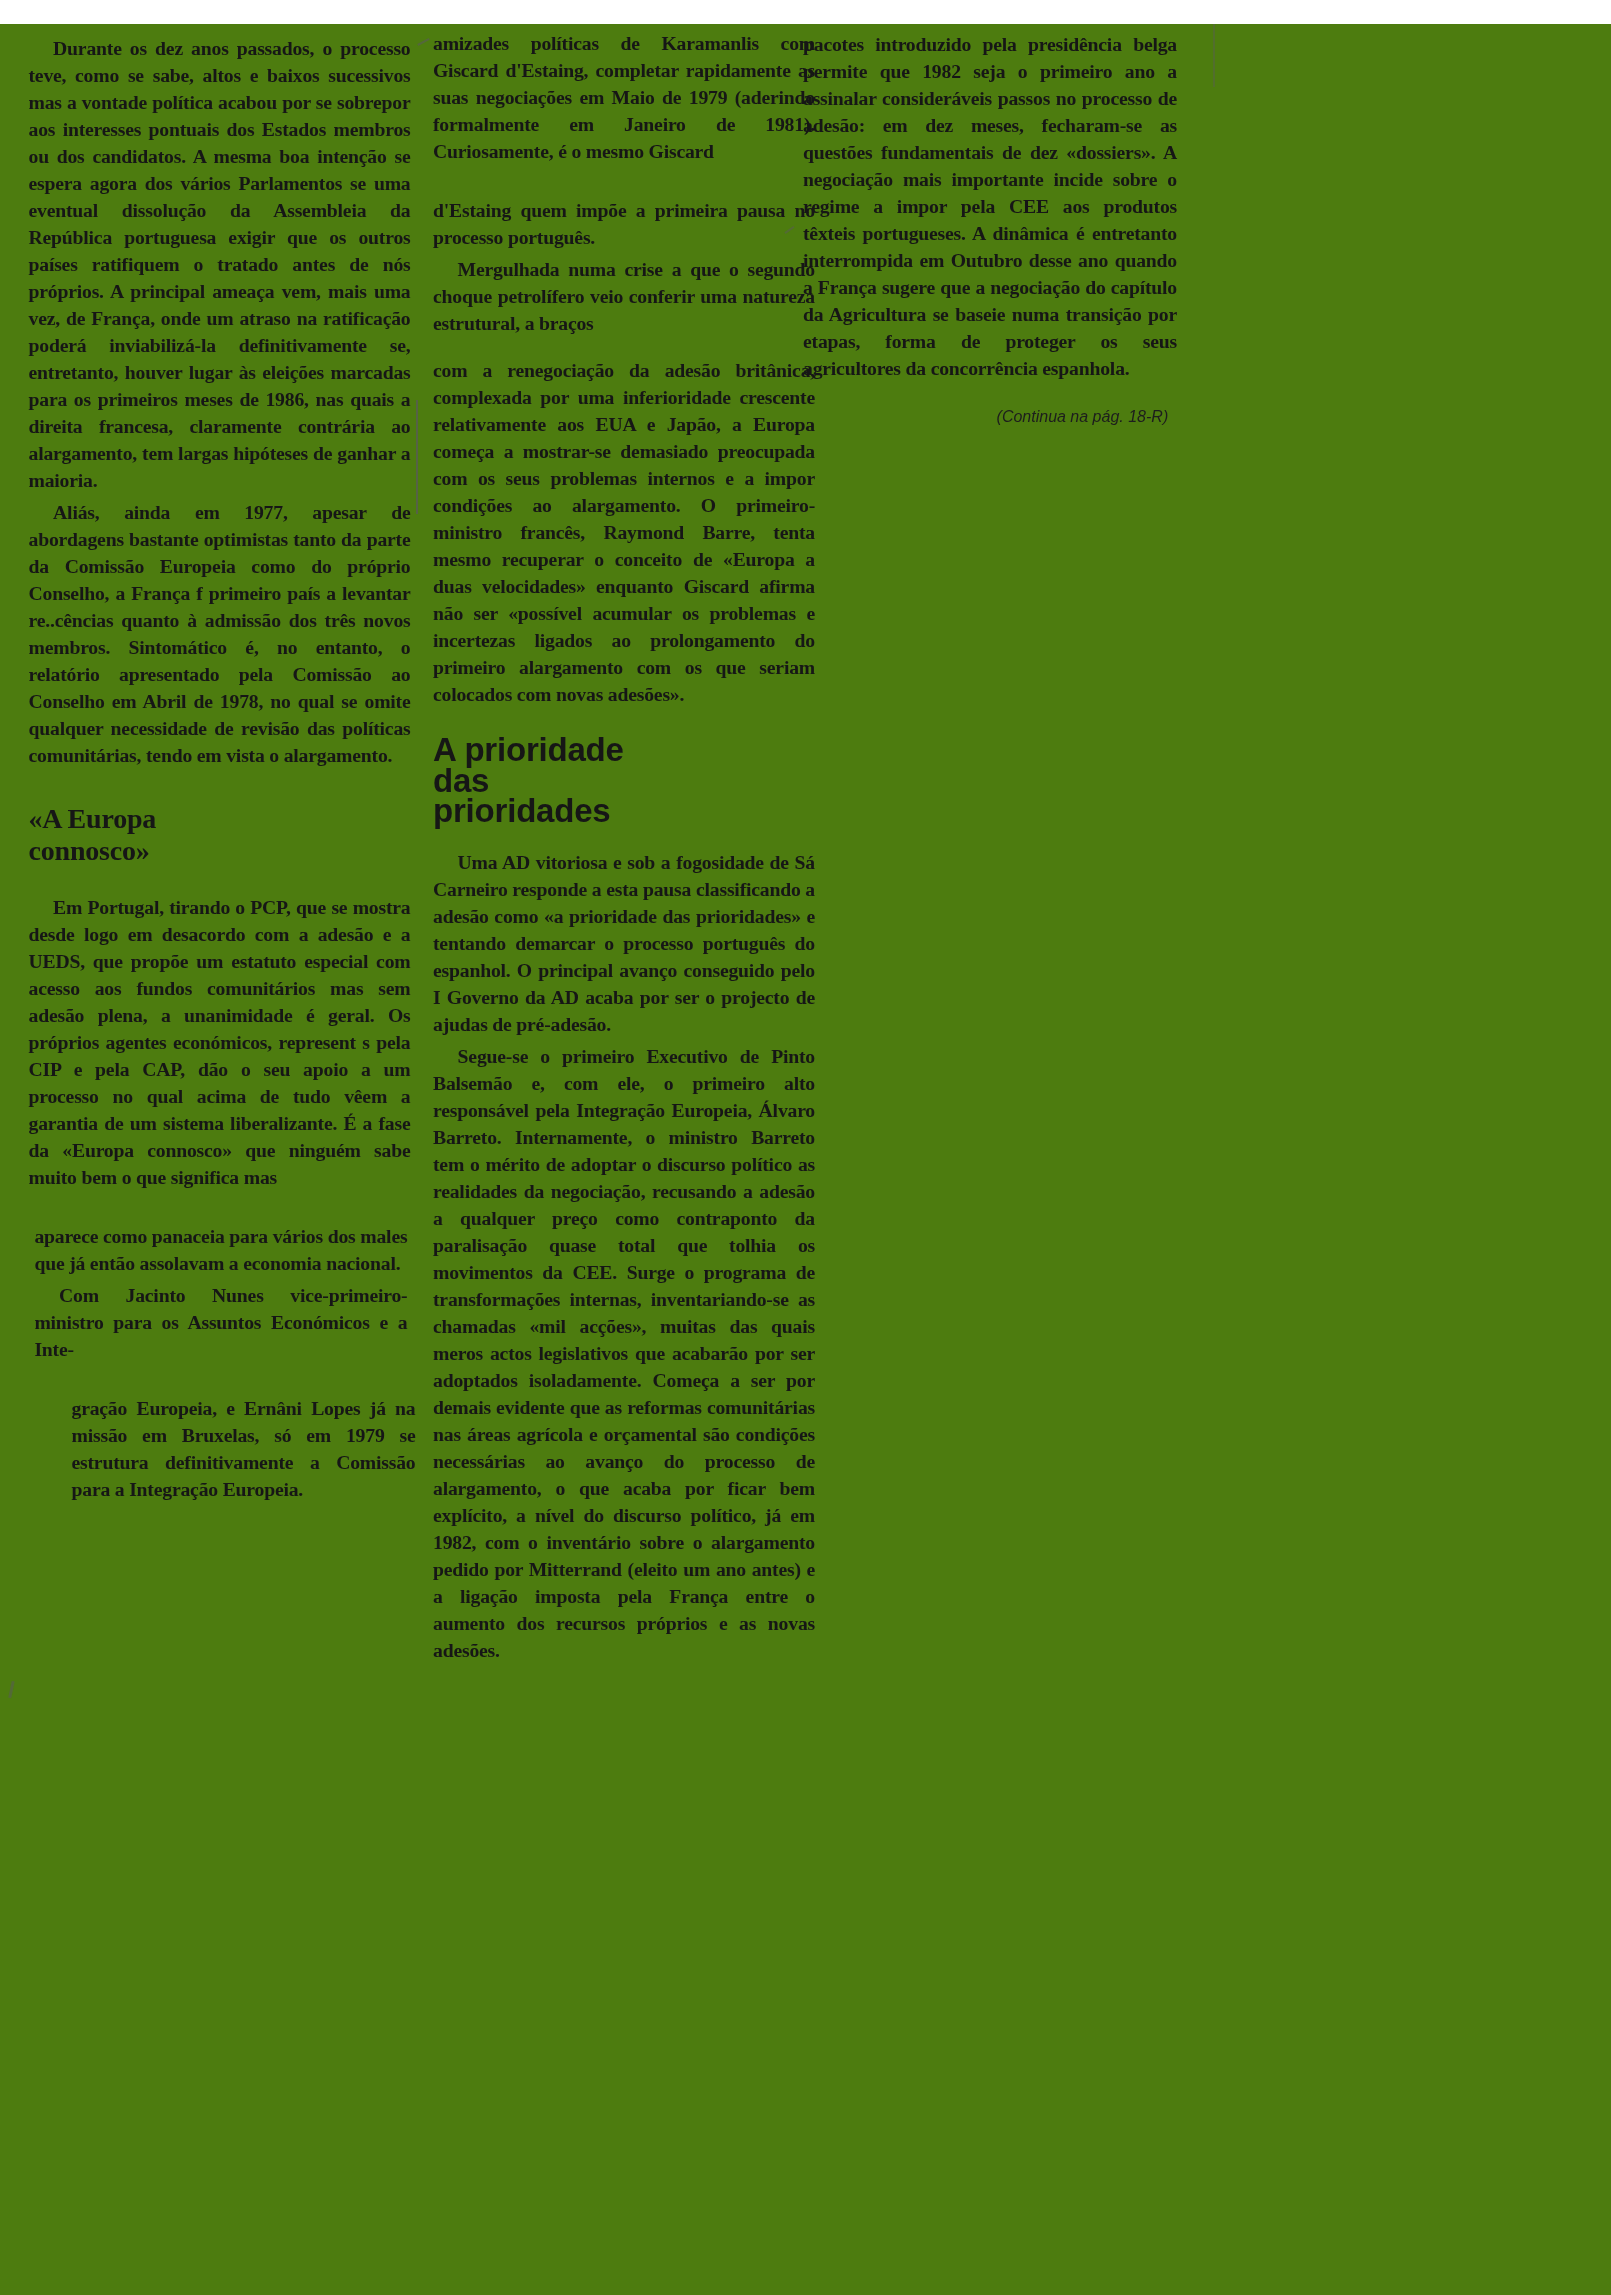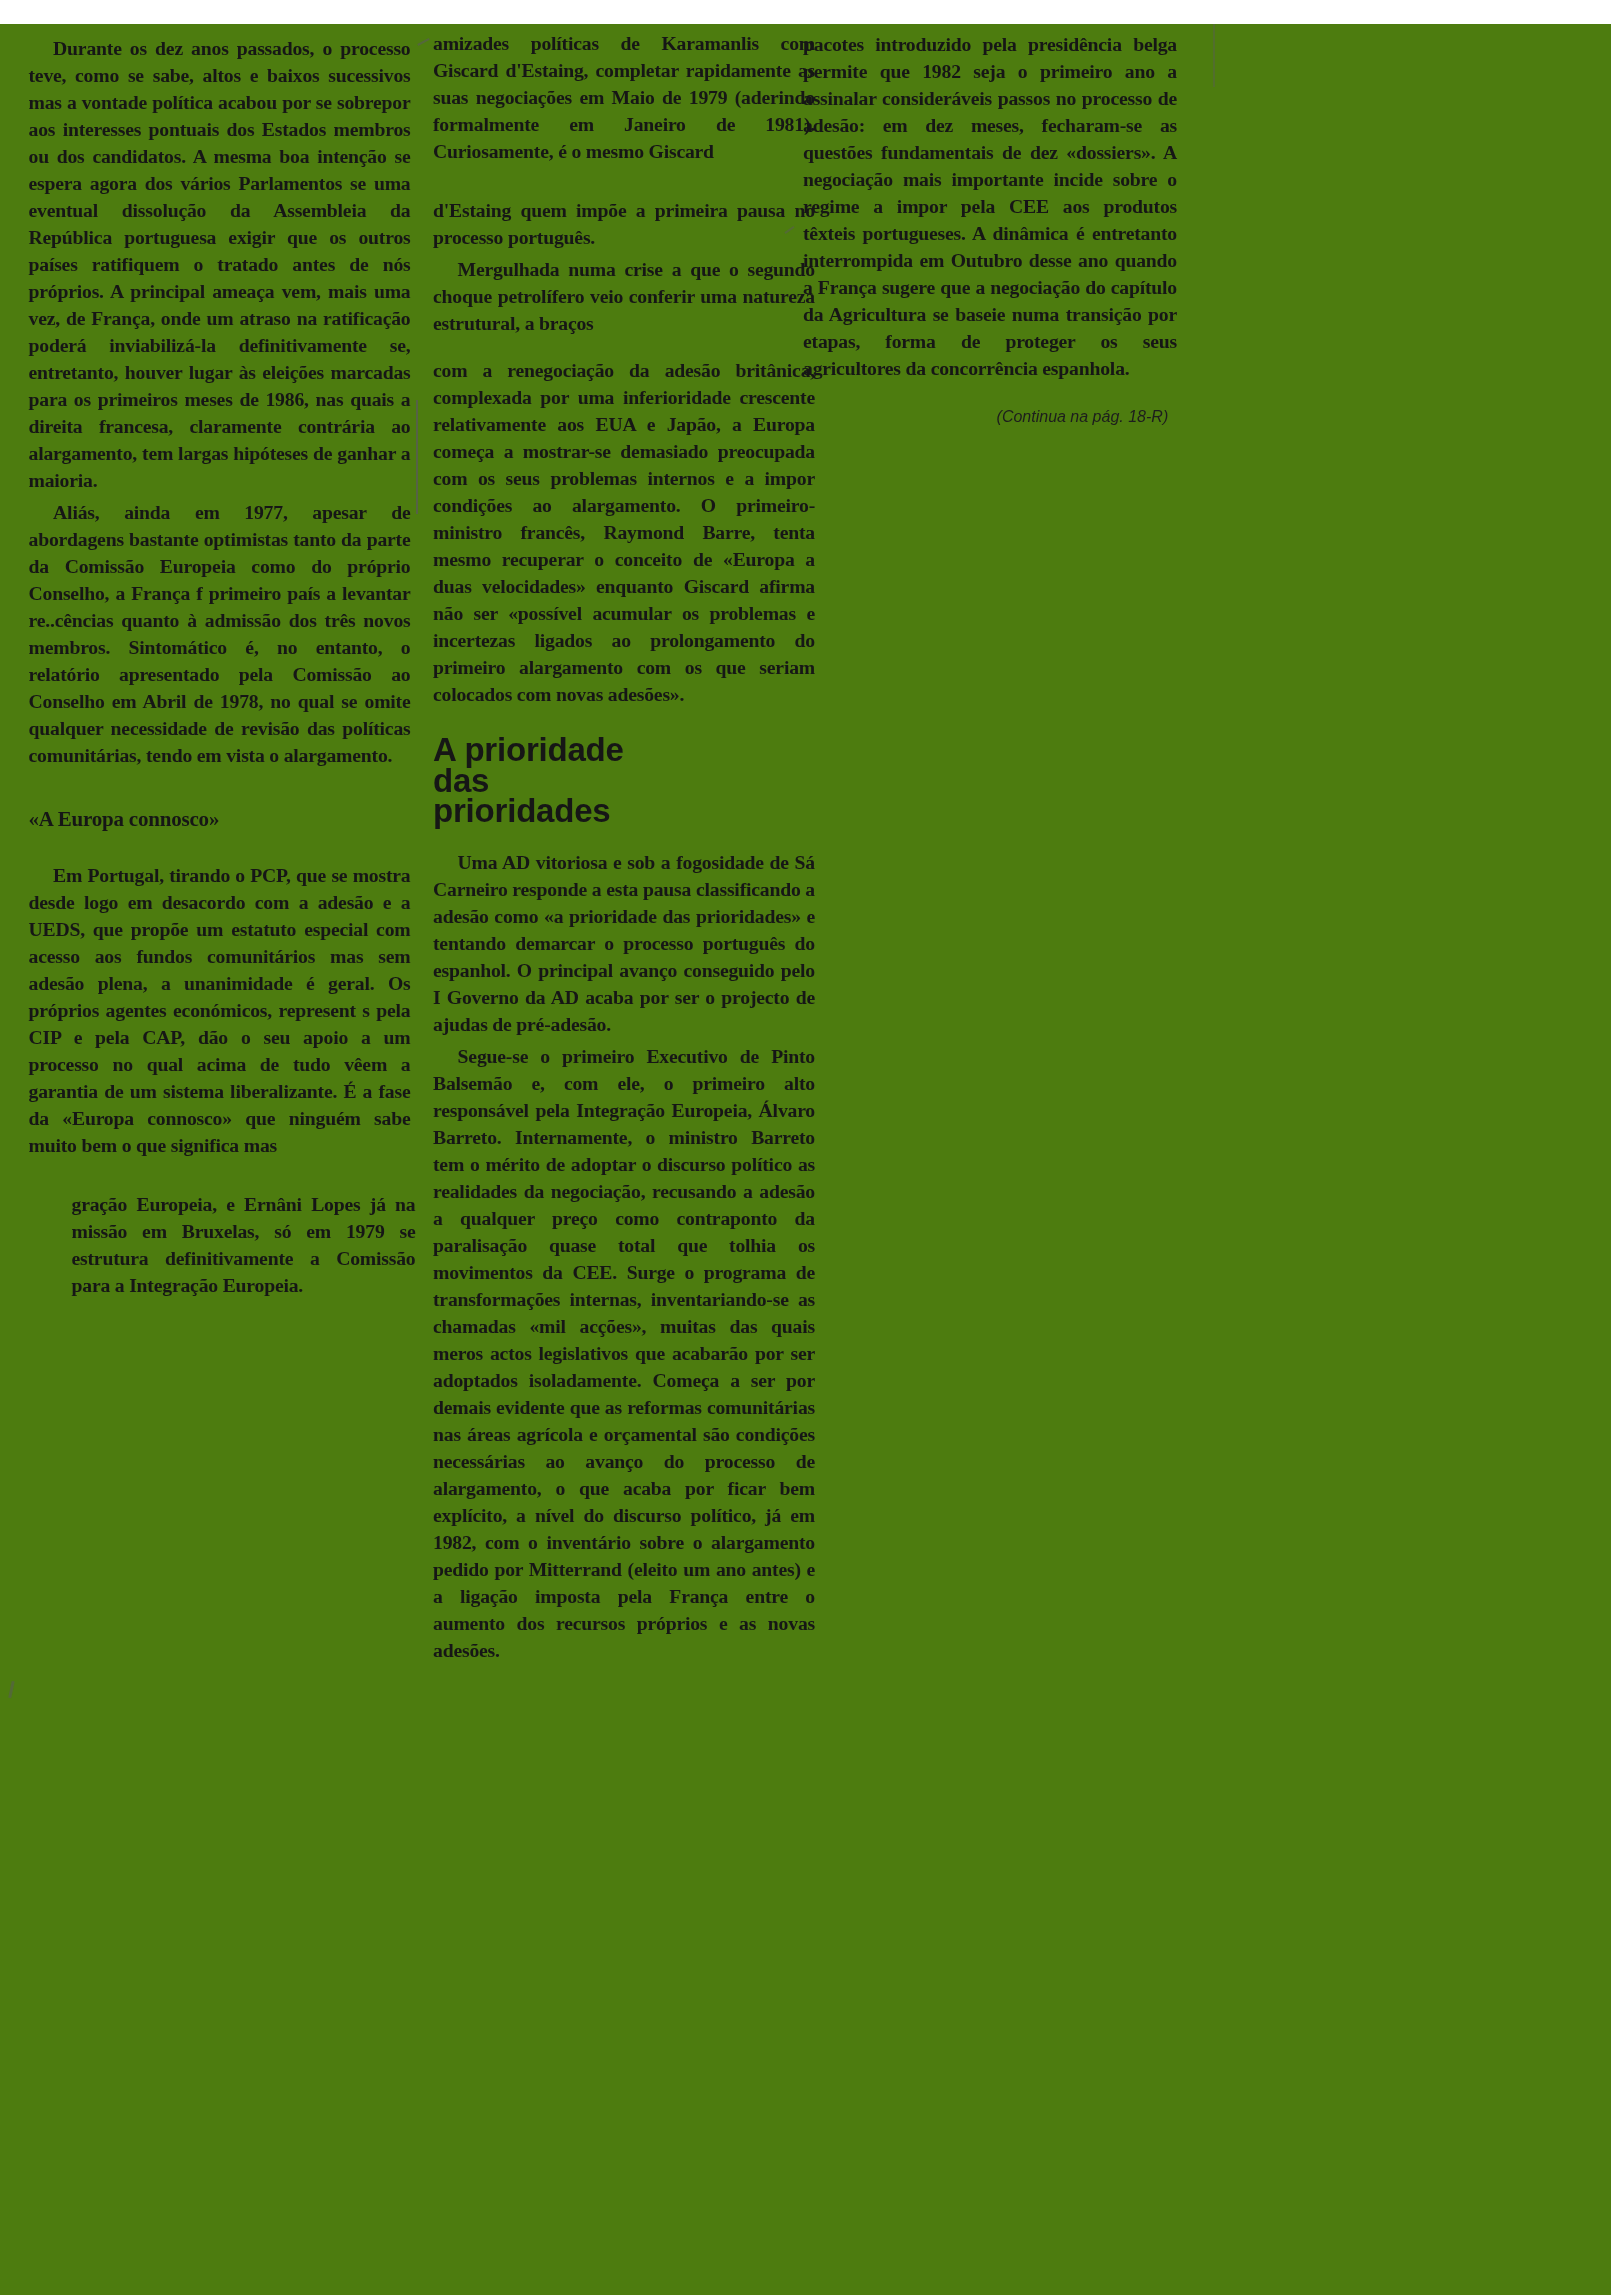--- a/index.html
+++ b/index.html
@@ -33,21 +33,21 @@
     letter-spacing: -0.2px;
     margin: 0 0 4.9px 0;
   }
   .indent { text-indent: 24.6px; }
   .gap-sm { margin-top: 20.6px; }
   .gap-md { margin-top: 32px; }
 
   .heading-serif {
     font-family: "Liberation Serif", serif;
     font-weight: 700;
-    font-size: 21px;
+    font-size: 28px;
     line-height: 32px;
     width: 231px;
     margin: 34px 0 27px 0;
     letter-spacing: -0.2px;
   }
   .heading-sans {
     font-family: "Liberation Sans", sans-serif;
     font-weight: 700;
     font-size: 33px;
     line-height: 30.5px;
@@ -82,20 +82,24 @@
 </head>
 <body>
 
 <div class="page">
 
   <div class="col col1">
     <p class="para indent">Durante os dez anos passados, o processo teve, como se sabe, altos e baixos sucessivos mas a vontade política acabou por se sobrepor aos interesses pontuais dos Estados membros ou dos candidatos. A mesma boa intenção se espera agora dos vários Parlamentos se uma eventual dissolução da Assembleia da República portuguesa exigir que os outros países ratifiquem o tratado antes de nós próprios. A principal ameaça vem, mais uma vez, de França, onde um atraso na ratificação poderá inviabilizá-la definitivamente se, entretanto, houver lugar às eleições marcadas para os primeiros meses de 1986, nas quais a direita francesa, claramente contrária ao alargamento, tem largas hipóteses de ganhar a maioria.</p>
     <p class="para indent">Aliás, ainda em 1977, apesar de abordagens bastante optimistas tanto da parte da Comissão Europeia como do próprio Conselho, a França f primeiro país a levantar re..cências quanto à admissão dos três novos membros. Sintomático é, no entanto, o relatório apresentado pela Comissão ao Conselho em Abril de 1978, no qual se omite qualquer necessidade de revisão das políticas comunitárias, tendo em vista o alargamento.</p>
     <h2 class="heading-serif">«A Europa connosco»</h2>
     <p class="para indent">Em Portugal, tirando o PCP, que se mostra desde logo em desacordo com a adesão e a UEDS, que propõe um estatuto especial com acesso aos fundos comunitários mas sem adesão plena, a unanimidade é geral. Os próprios agentes económicos, represent s pela CIP e pela CAP, dão o seu apoio a um processo no qual acima de tudo vêem a garantia de um sistema liberalizante. É a fase da «Europa connosco» que ninguém sabe muito bem o que significa mas</p>
+    <div class="shift-a">
+      <p class="para gap-md">aparece como panaceia para vários dos males que já então assolavam a economia nacional.</p>
+      <p class="para indent">Com Jacinto Nunes vice-primeiro-ministro para os Assuntos Económicos e a Inte-</p>
+    </div>
     <div class="shift-b">
       <p class="para gap-md">gração Europeia, e Ernâni Lopes já na missão em Bruxelas, só em 1979 se estrutura definitivamente a Comissão para a Integração Europeia.</p>
     </div>
   </div>
 
   <div class="col col2">
     <p class="para">amizades políticas de Karamanlis com Giscard d'Estaing, completar rapidamente as suas negociações em Maio de 1979 (aderindo formalmente em Janeiro de 1981). Curiosamente, é o mesmo Giscard</p>
     <p class="para gap-md">d'Estaing quem impõe a primeira pausa no processo português.</p>
     <p class="para indent">Mergulhada numa crise a que o segundo choque petrolífero veio conferir uma natureza estrutural, a braços</p>
     <p class="para gap-sm">com a renegociação da adesão britânica, complexada por uma inferioridade crescente relativamente aos EUA e Japão, a Europa começa a mostrar-se demasiado preocupada com os seus problemas internos e a impor condições ao alargamento. O primeiro-ministro francês, Raymond Barre, tenta mesmo recuperar o conceito de «Europa a duas velocidades» enquanto Giscard afirma não ser «possível acumular os problemas e incertezas ligados ao prolongamento do primeiro alargamento com os que seriam colocados com novas adesões».</p>

